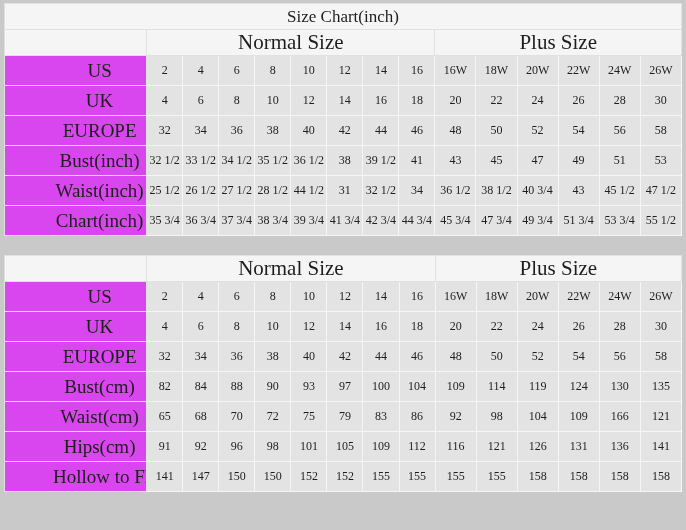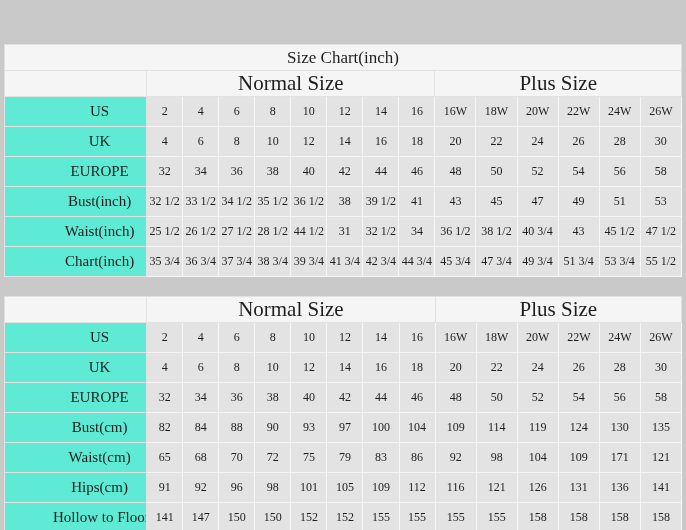--- a/index.html
+++ b/index.html
@@ -15,21 +15,20 @@
   }
   .page {
     padding: 3px 4px 0 4px;
   }
   table.size-table {
     border-collapse: collapse;
     table-layout: fixed;
     width: 678px;
     border: 1px solid #b9b9b9;
     background: #f5f5f5;
-    margin-top: 41px;
   }
   table.size-table + table.size-table {
     margin-top: 19px;
   }
   td {
     text-align: center;
     vertical-align: middle;
     color: #1e1e1e;
     white-space: nowrap;
     overflow: hidden;
@@ -41,22 +40,22 @@
     background: #f5f5f5;
     border: 1px solid #e1e1e1;
   }
   td.group-cell, td.corner-cell {
     font-size: 21px;
     height: 24px;
     background: #f5f5f5;
     border: 1px solid #e1e1e1;
   }
   td.label-cell {
-    font-size: 15px;
-    background: #5eead4;
+    font-size: 19px;
+    background: #d946ef;
     border: 1px solid #e1e1e1;
     padding-left: 48px;
   }
   td.value-cell {
     font-size: 12px;
     height: 29px;
     background: #e3e3e3;
     border: 1px solid #f6f6f6;
   }
   col.c-label { width: 142px; }
@@ -303,21 +302,21 @@
           <td class="value-cell">70</td>
           <td class="value-cell">72</td>
           <td class="value-cell">75</td>
           <td class="value-cell">79</td>
           <td class="value-cell">83</td>
           <td class="value-cell">86</td>
           <td class="value-cell">92</td>
           <td class="value-cell">98</td>
           <td class="value-cell">104</td>
           <td class="value-cell">109</td>
-          <td class="value-cell">171</td>
+          <td class="value-cell">166</td>
           <td class="value-cell">121</td>
         </tr>
         <tr>
           <td class="label-cell">Hips(cm)</td>
           <td class="value-cell">91</td>
           <td class="value-cell">92</td>
           <td class="value-cell">96</td>
           <td class="value-cell">98</td>
           <td class="value-cell">101</td>
           <td class="value-cell">105</td>

